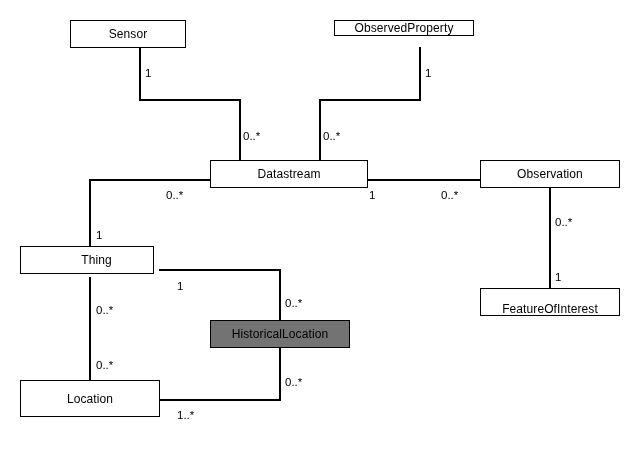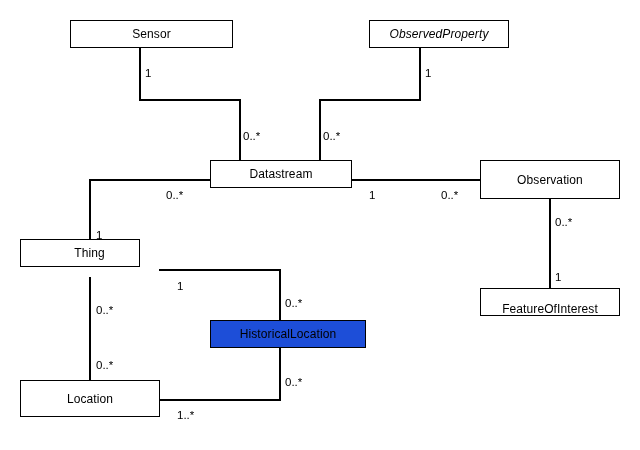--- a/index.html
+++ b/index.html
@@ -65,39 +65,39 @@
         <polyline points="352,180 480,180"></polyline>
         <polyline points="210,180 90,180 90,250"></polyline>
         <polyline points="550,188 550,288"></polyline>
         <polyline points="160,270 280,270 280,320"></polyline>
         <polyline points="90,278 90,380"></polyline>
         <polyline points="280,348 280,400 160,400"></polyline>
       </g>
   </svg>
 
   <div id="entity-group">
-      <div class="entity-box" style="left: 70px; top: 20px; width: 163px; height: 28px; border-color: rgb(0, 0, 0); background: rgb(255, 255, 255);">
+      <div class="entity-box" style="left: 70px; top: 20px; width: 116px; height: 28px; border-color: rgb(0, 0, 0); background: rgb(255, 255, 255);">
         <span class="entity-label">Sensor</span>
       </div>
-      <div class="entity-box" style="left: 369px; top: 20px; width: 140px; height: 28px; border-color: rgb(0, 0, 0); background: rgb(255, 255, 255); font-style: italic;">
+      <div class="entity-box" style="left: 334px; top: 20px; width: 140px; height: 16px; border-color: rgb(0, 0, 0); background: rgb(255, 255, 255);">
         <span class="entity-label">ObservedProperty</span>
       </div>
-      <div class="entity-box" style="left: 210px; top: 160px; width: 142px; height: 28px; border-color: rgb(0, 0, 0); background: rgb(255, 255, 255);">
+      <div class="entity-box" style="left: 210px; top: 160px; width: 158px; height: 28px; border-color: rgb(0, 0, 0); background: rgb(255, 255, 255);">
         <span class="entity-label">Datastream</span>
       </div>
-      <div class="entity-box" style="left: 480px; top: 160px; width: 140px; height: 39px; border-color: rgb(0, 0, 0); background: rgb(255, 255, 255);">
+      <div class="entity-box" style="left: 480px; top: 160px; width: 140px; height: 28px; border-color: rgb(0, 0, 0); background: rgb(255, 255, 255);">
         <span class="entity-label">Observation</span>
       </div>
-      <div class="entity-box" style="left: 20px; top: 239px; width: 120px; height: 28px; border-color: rgb(0, 0, 0); background: rgb(255, 255, 255); padding-left: 19px;">
+      <div class="entity-box" style="left: 20px; top: 246px; width: 134px; height: 28px; border-color: rgb(0, 0, 0); background: rgb(255, 255, 255); padding-left: 19px;">
         <span class="entity-label">Thing</span>
       </div>
       <div class="entity-box" style="left: 480px; top: 288px; width: 140px; height: 28px; border-color: rgb(0, 0, 0); background: rgb(255, 255, 255); align-items: flex-end;">
         <span class="entity-label">FeatureOfInterest</span>
       </div>
-      <div class="entity-box" style="left: 210px; top: 320px; width: 156px; height: 28px; border-color: rgb(0, 0, 0); background: #1d4ed8;">
+      <div class="entity-box" style="left: 210px; top: 320px; width: 140px; height: 28px; border-color: rgb(0, 0, 0); background: #737373;">
         <span class="entity-label">HistoricalLocation</span>
       </div>
       <div class="entity-box" style="left: 20px; top: 380px; width: 140px; height: 37px; border-color: rgb(0, 0, 0); background: rgb(255, 255, 255);">
         <span class="entity-label">Location</span>
       </div>
     </div>
   <div id="mult-group">
       <span class="mult-label" style="left: 145px; top: 68px;">1</span>
       <span class="mult-label" style="left: 243px; top: 131px;">0..*</span>
       <span class="mult-label" style="left: 425px; top: 68px;">1</span>

